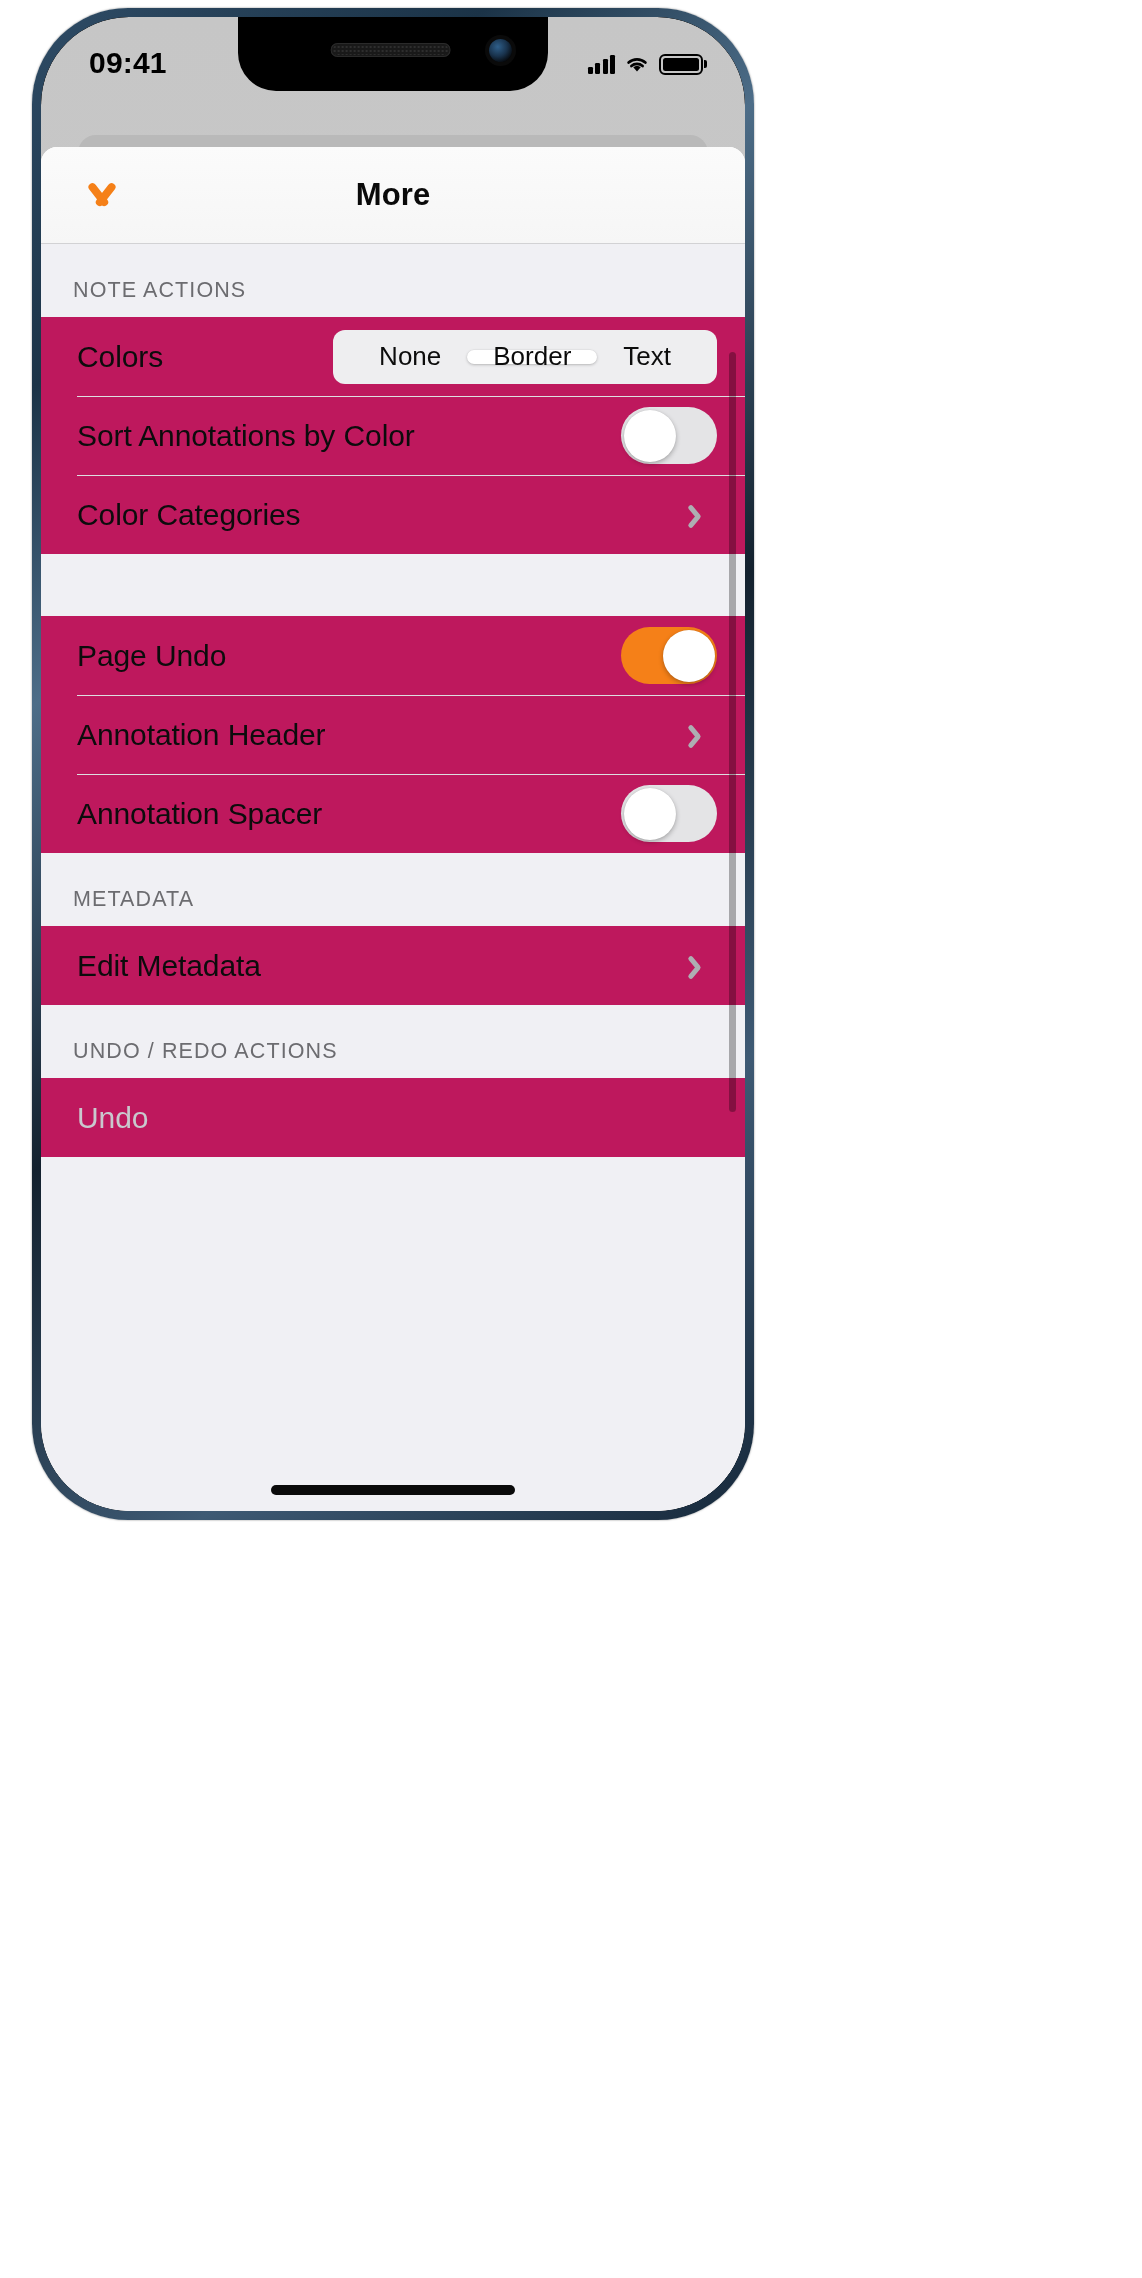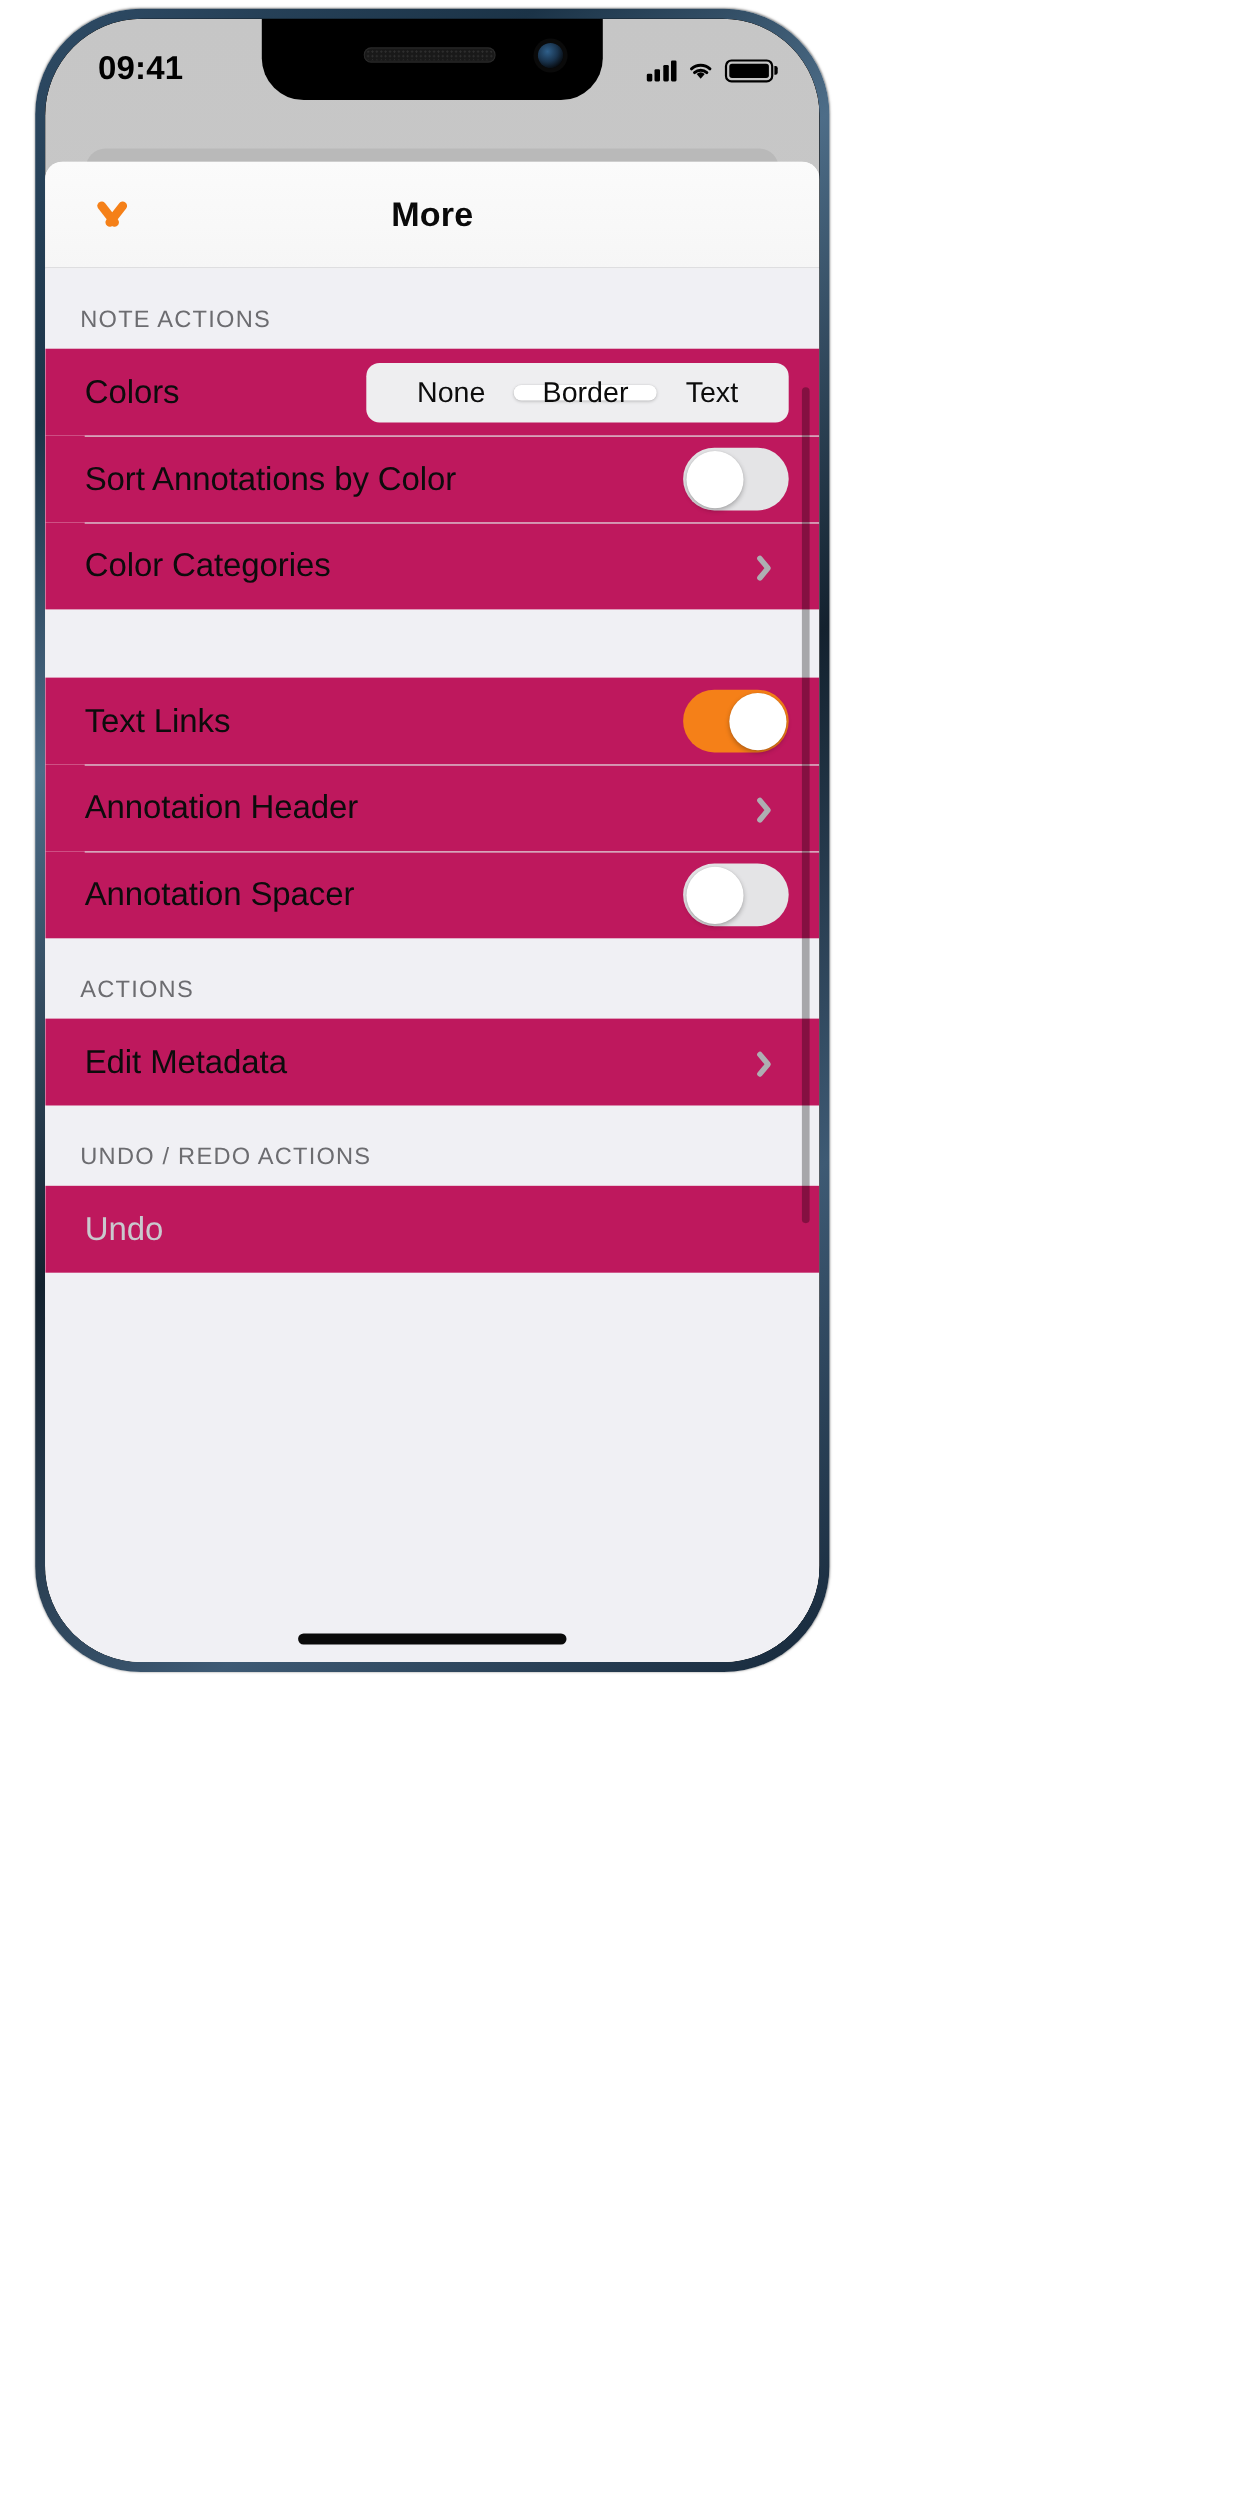--- a/index.html
+++ b/index.html
@@ -449,40 +449,40 @@
               <div class="row">
                 <span class="row-label">Color Categories</span>
                 <span class="chev-right"></span>
               </div>
             </div>
 
             <div class="gap"></div>
             <div class="group">
 
               <div class="row">
-                <span class="row-label">Text Links</span>
+                <span class="row-label">Page Undo</span>
                 <div class="toggle on">
                   <span class="knob"></span>
                 </div>
               </div>
 
               <div class="row">
                 <span class="row-label">Annotation Header</span>
                 <span class="chev-right"></span>
               </div>
 
               <div class="row">
                 <span class="row-label">Annotation Spacer</span>
                 <div class="toggle">
                   <span class="knob"></span>
                 </div>
               </div>
             </div>
 
-            <div class="sect-header">ACTIONS</div>
+            <div class="sect-header">METADATA</div>
             <div class="group">
               <div class="row">
                 <span class="row-label">Edit Metadata</span>
                 <span class="chev-right"></span>
               </div>
             </div>
 
             <div class="sect-header">UNDO / REDO ACTIONS</div>
             <div class="group">
               <div class="row">

